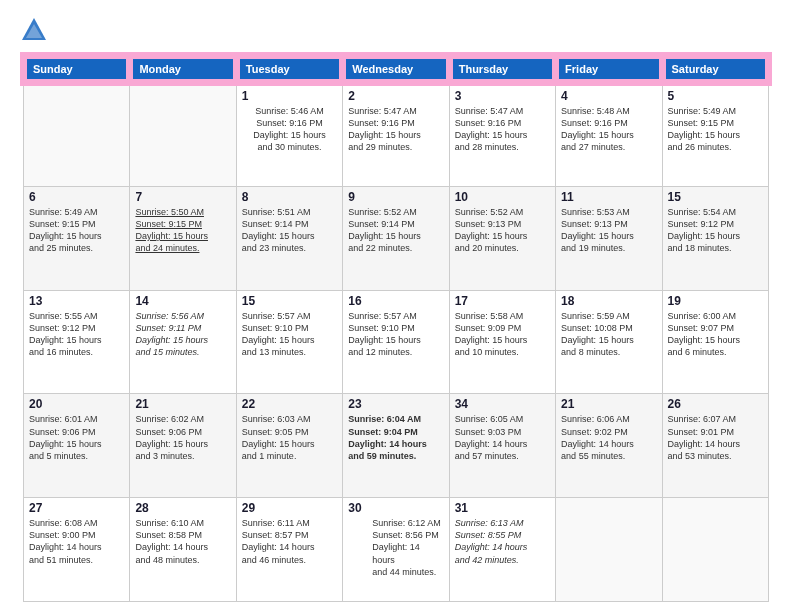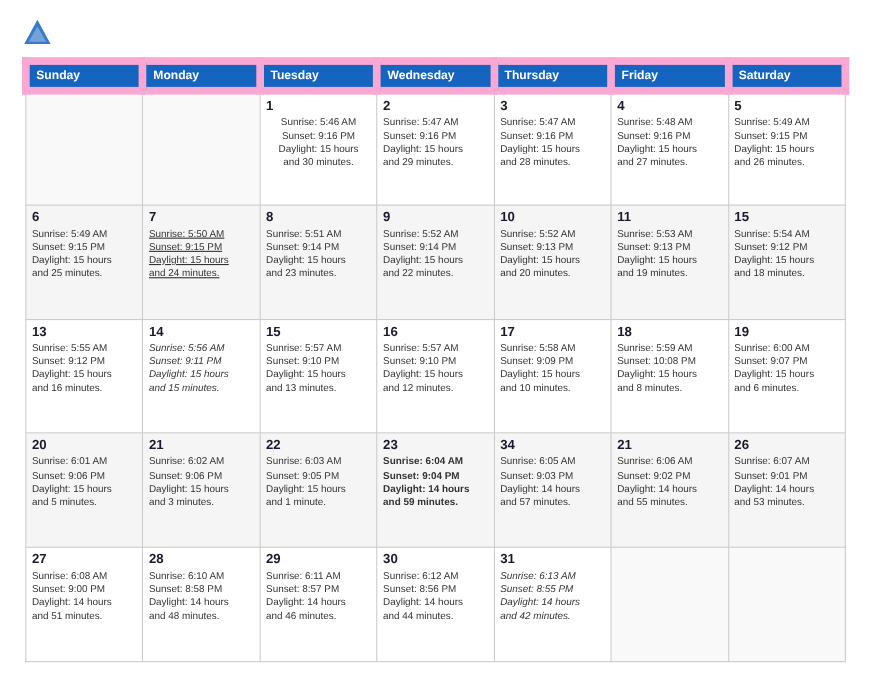--- a/index.html
+++ b/index.html
@@ -338,21 +338,21 @@
           </td>
           <td>
             <span class="day-num">29</span>
             <div class="day-info" style="white-space: pre-line;">Sunrise: 6:11 AM
 Sunset: 8:57 PM
 Daylight: 14 hours
 and 46 minutes.</div>
           </td>
           <td>
             <span class="day-num">30</span>
-            <div class="day-info" style="white-space: pre-line;">Sunrise: 6:12 AM
+            <div class="day-info" style="white-space: pre-line; margin-left: 24px;">Sunrise: 6:12 AM
 Sunset: 8:56 PM
 Daylight: 14 hours
 and 44 minutes.</div>
           </td>
           <td>
             <span class="day-num">31</span>
             <div class="day-info" style="white-space: pre-line; font-style: italic;">Sunrise: 6:13 AM
 Sunset: 8:55 PM
 Daylight: 14 hours
 and 42 minutes.</div>

